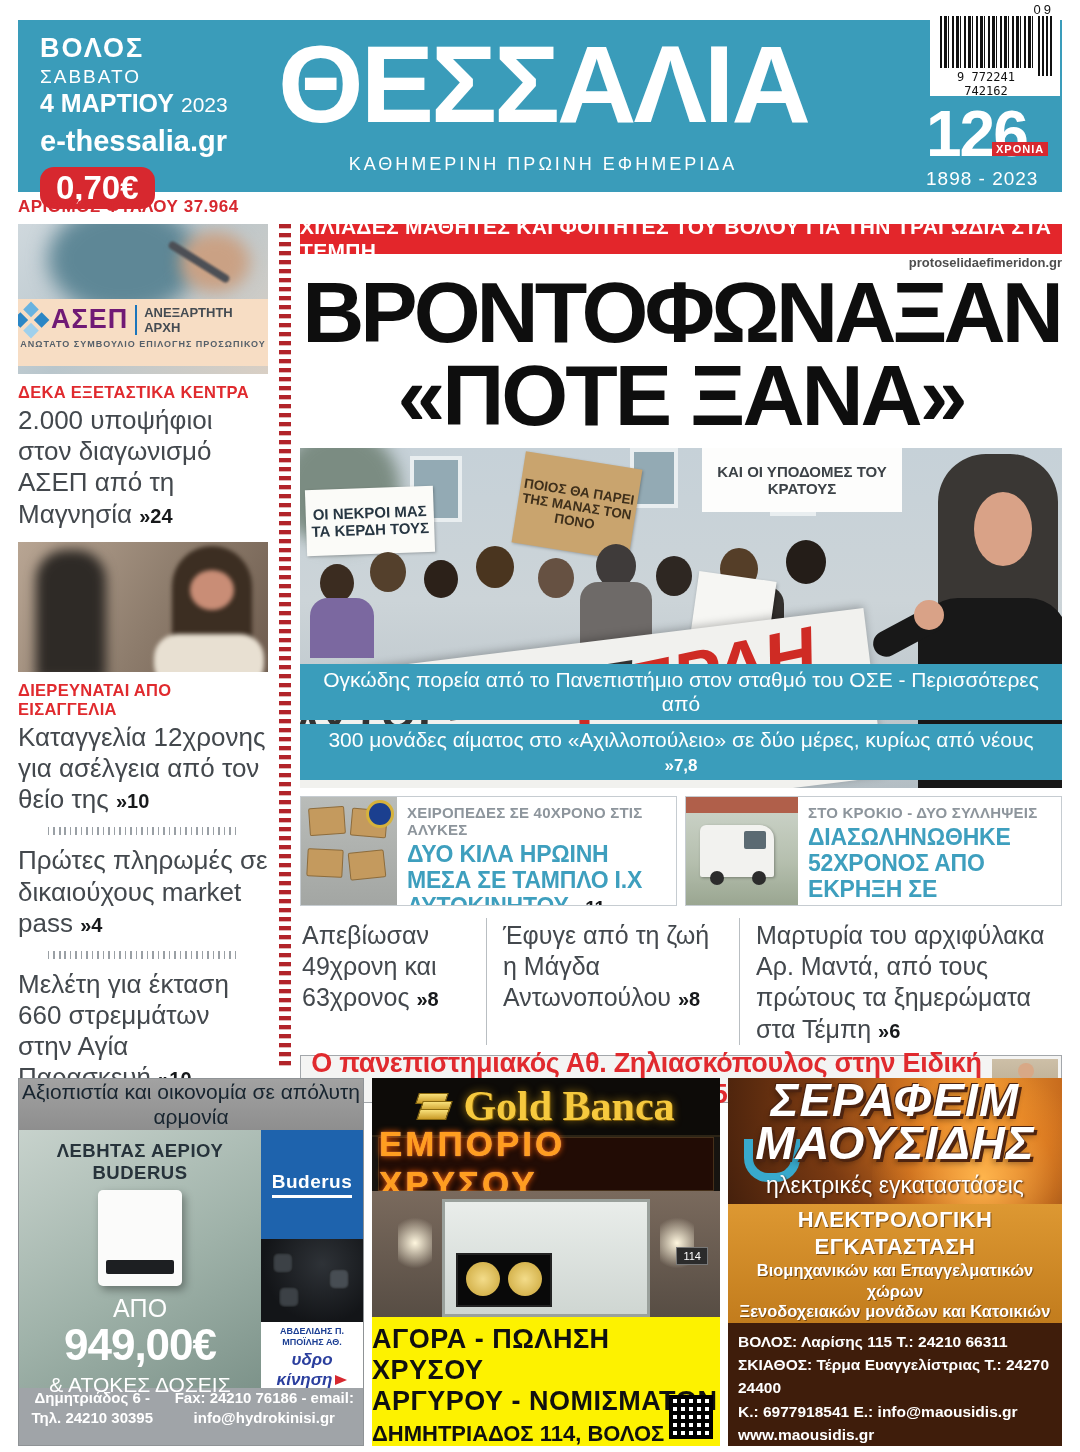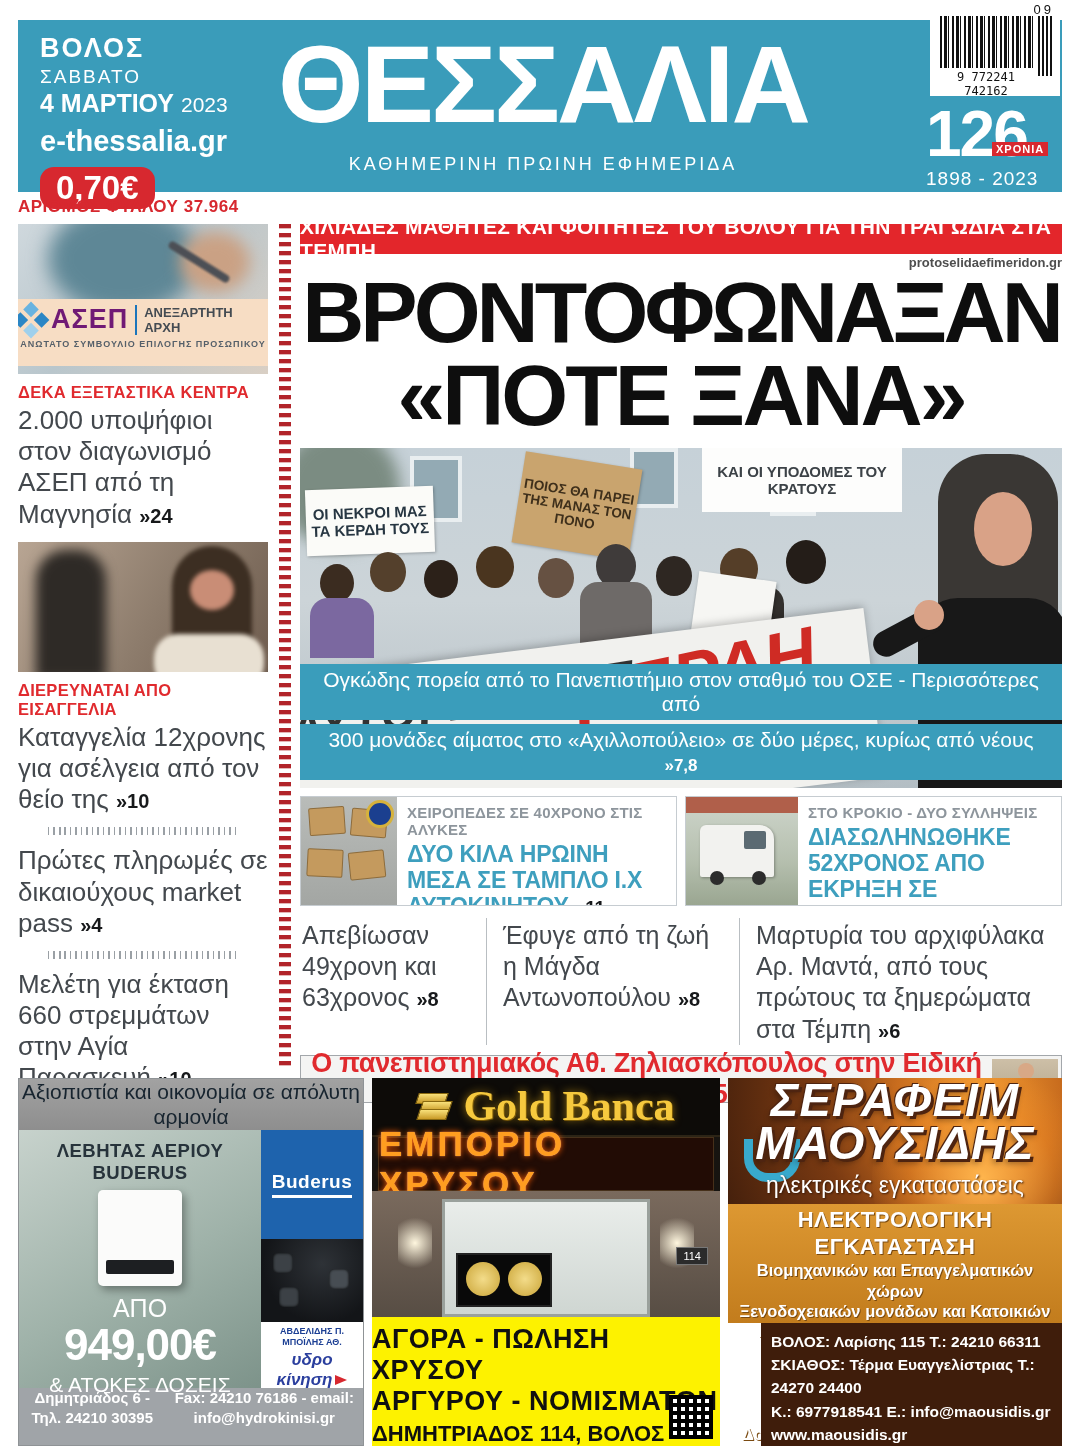--- a/index.html
+++ b/index.html
@@ -231,21 +231,21 @@
       position:relative;z-index:2;}
   .ms-top .ms-name:first-child{margin-top:12px;}
   .ms-u{position:absolute;left:16px;bottom:22px;width:38px;height:34px;border:9px solid #38a9cc;border-top:none;
         border-radius:0 0 24px 24px;z-index:1;}
   .ms-sub{text-align:center;font-size:23px;margin-top:8px;position:relative;z-index:2;text-shadow:1px 1px 2px #3a1a08;}
   .ms-mid{height:116px;background:linear-gradient(#dd9832,#c27c1d);color:#fff;text-align:center;
           font-size:16.5px;line-height:1.22;padding-top:3px;}
   .ms-title{font-size:22px;font-weight:bold;letter-spacing:0.5px;text-shadow:1px 1px 0 #7a4a10;}
   .ms-line{font-weight:bold;text-shadow:1px 1px 0 #7a4a10;}
   .ms-line.em{margin-top:3px;}
-  .ms-foot{flex:1;background:#3f1d0b;color:#fff;font-size:15.5px;padding:7px 10px 0;line-height:1.5;font-weight:bold;margin-left:33px;}
+  .ms-foot{flex:1;background:#3f1d0b;color:#fff;font-size:15.5px;padding:7px 10px 0;line-height:1.5;font-weight:bold;}
 </style>
 </head>
 <body>
 
 <div class="page">
 
   <div class="mast">
     <div class="mast-left">
       <div class="m-city">ΒΟΛΟΣ</div>
       <div class="m-day">ΣΑΒΒΑΤΟ</div>

